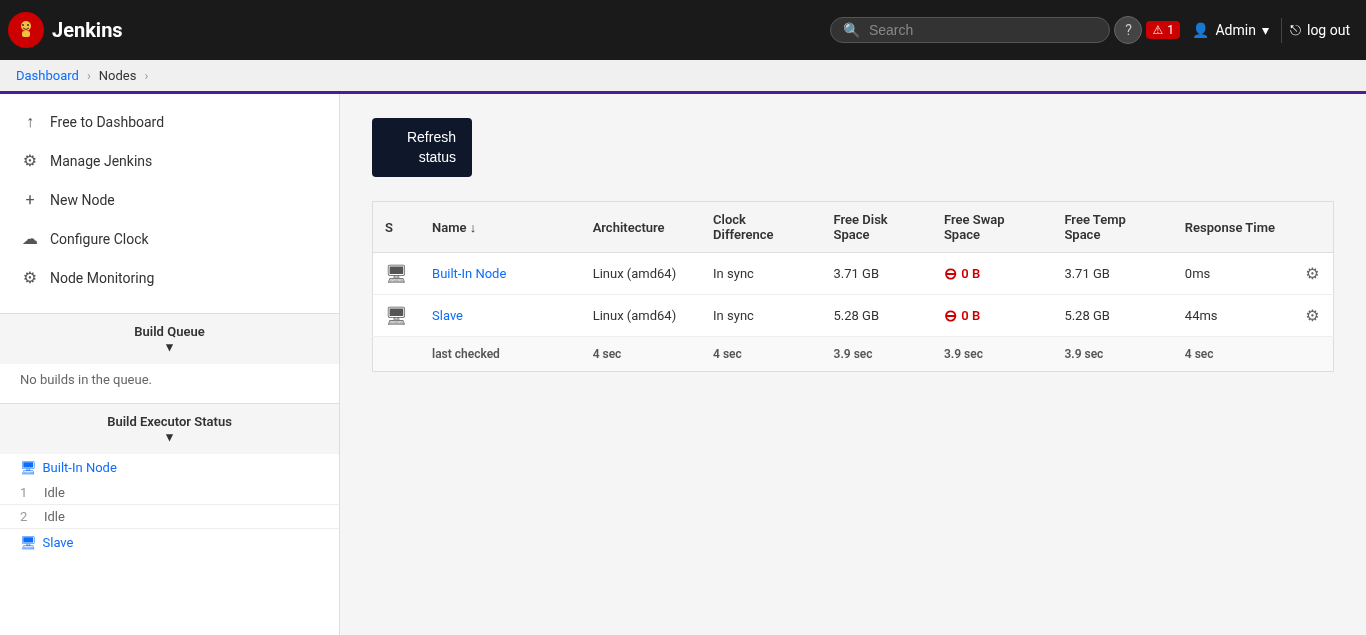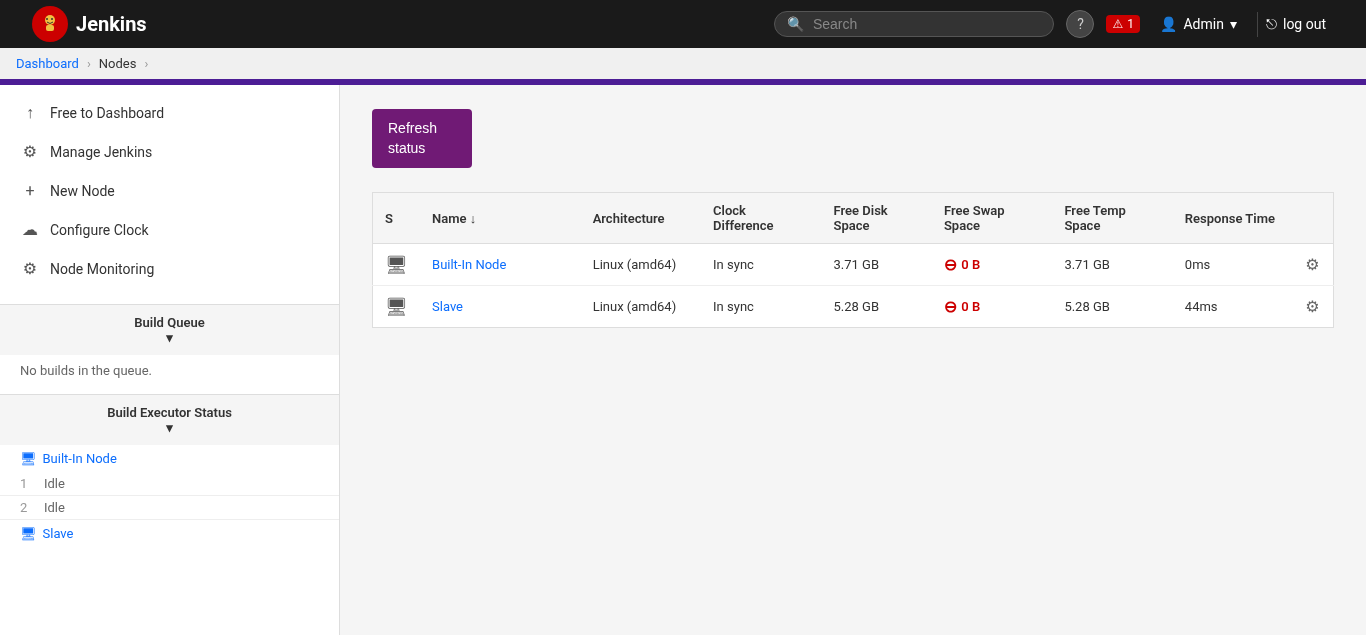--- a/index.html
+++ b/index.html
@@ -4,23 +4,23 @@
   <style>
     * { box-sizing: border-box; margin: 0; padding: 0; }
     body { font-family: -apple-system, BlinkMacSystemFont, 'Segoe UI', Roboto, sans-serif; font-size: 14px; background: #f5f5f5; color: #333; }
 
     
     .header {
       background: #1a1a1a;
       color: white;
       display: flex;
       align-items: center;
-      padding: 0 32px;
-      height: 48px;
-      gap: 12px;
+      padding: 0 8px;
+      height: 60px;
+      gap: 4px;
     }
     .header-logo {
       display: flex;
       align-items: center;
       gap: 8px;
       font-size: 20px;
       font-weight: bold;
       color: white;
       text-decoration: none;
     }
@@ -93,21 +93,21 @@
       gap: 6px;
       color: white;
       cursor: pointer;
       padding: 4px 8px;
       border-left: 1px solid #444;
     }
 
     
     .breadcrumb {
       background: #f0f0f0;
-      border-bottom: 6px solid #4c1d95;
+      border-bottom: 3px solid #4c1d95;
       padding: 8px 16px;
       display: flex;
       align-items: center;
       gap: 8px;
       font-size: 13px;
     }
     .breadcrumb a { color: #0d6efd; text-decoration: none; }
     .breadcrumb-sep { color: #999; }
 
     
@@ -190,28 +190,28 @@
       align-items: flex-start;
       justify-content: space-between;
       margin-bottom: 24px;
     }
     .page-title {
       font-size: 24px;
       font-weight: 400;
       color: #333;
     }
     .refresh-btn {
-      background: #701a75;
+      background: #0f172a;
       color: white;
       border: none;
       border-radius: 4px;
       padding: 10px 16px;
       cursor: pointer;
       font-size: 14px;
-      text-align: left;
+      text-align: right;
       line-height: 1.4;
       min-width: 100px;
     }
 
     
     .nodes-table {
       width: 100%;
       border-collapse: collapse;
       background: white;
       border: 1px solid #ddd;
@@ -435,16 +435,27 @@
               0 B
             </span>
           </td>
           <td>5.28 GB</td>
           <td>44ms</td>
           <td>
             <span class="gear-icon">⚙</span>
           </td>
         </tr>
 
+        <tr class="last-checked-row">
+          <td></td>
+          <td>last checked</td>
+          <td>4 sec</td>
+          <td>4 sec</td>
+          <td>3.9 sec</td>
+          <td>3.9 sec</td>
+          <td>3.9 sec</td>
+          <td>4 sec</td>
+          <td></td>
+        </tr>
       </tbody>
     </table>
   </main>
 </div>
 
 </body></html>

